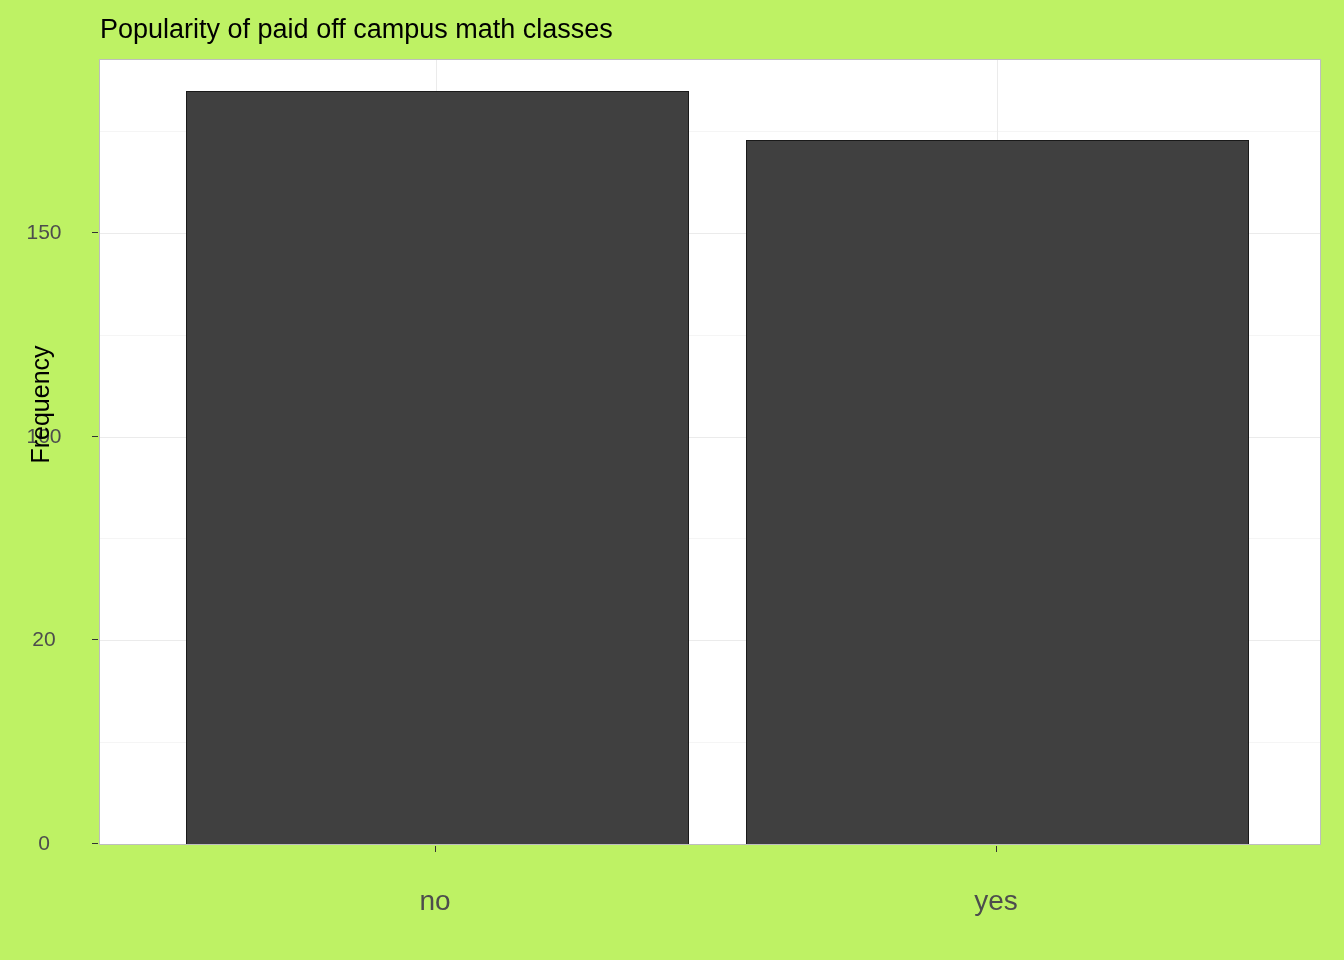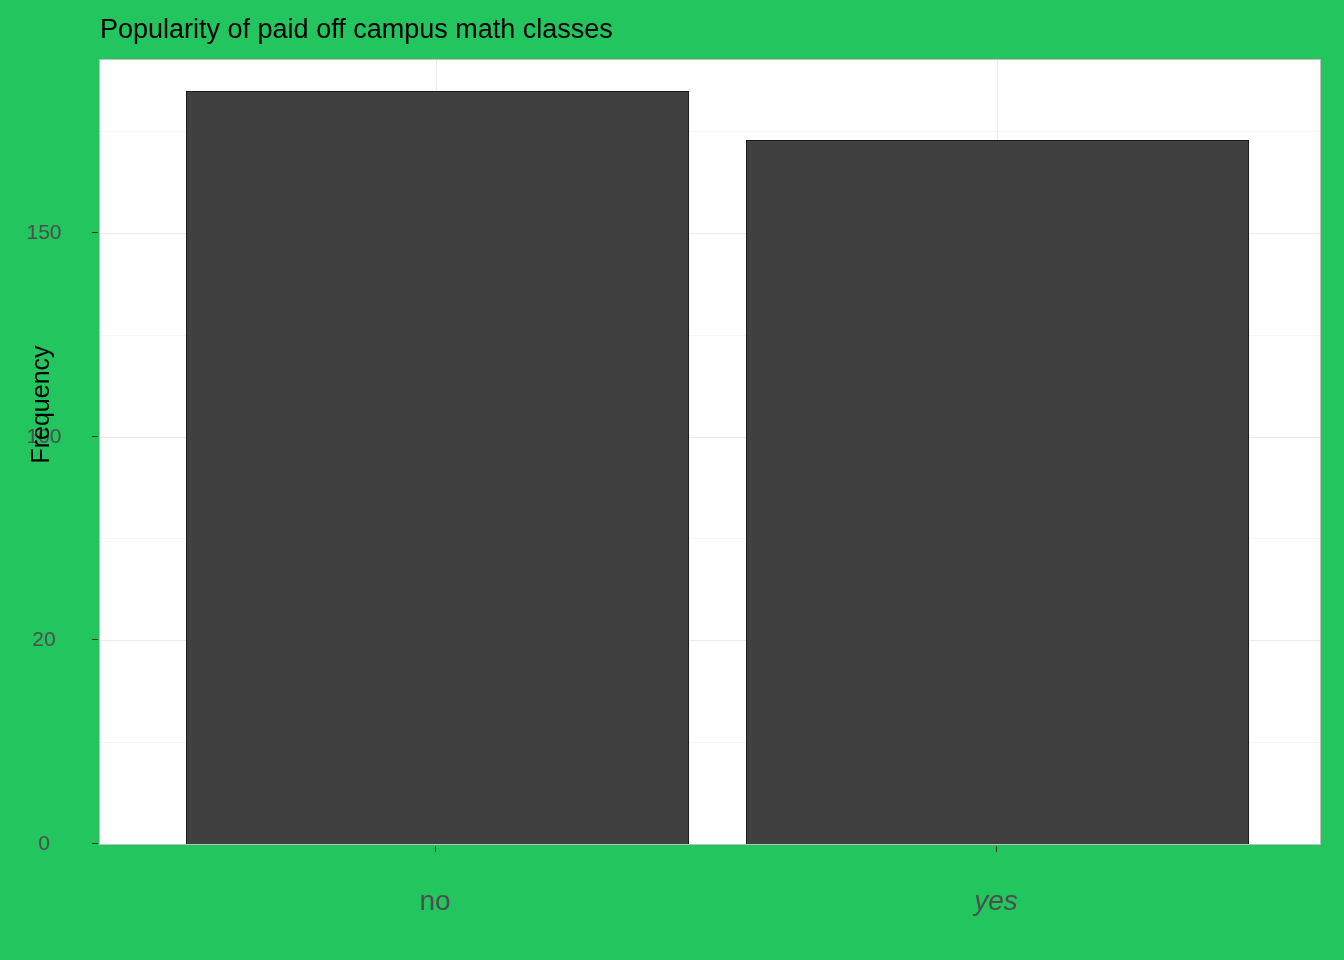--- a/index.html
+++ b/index.html
@@ -11,21 +11,21 @@
     width: 1344px;
     height: 960px;
     font-family: "Liberation Sans", sans-serif;
     color: #000000;
     overflow: hidden;
   }
   .figure {
     position: relative;
     width: 1344px;
     height: 960px;
-    background: #22c55e;
+    background: #bef264;
   }
   .chart-title {
     position: absolute;
     left: 100px;
     top: 14px;
     font-size: 27px;
     color: #000000;
     white-space: nowrap;
   }
   
@@ -150,17 +150,17 @@
 
   <div class="y-tick-label" style="top:843px; width:80px; left:4px;">0</div>
   <div class="y-tick-label" style="top:639px; width:80px; left:4px;">20</div>
   <div class="y-tick-label" style="top:436px; width:80px; left:4px;">100</div>
   <div class="y-tick-label" style="top:232px; width:80px; left:4px;">150</div>
 
   <div class="x-tick-mark" style="left:435px; top:846px;"></div>
   <div class="x-tick-mark" style="left:996px; top:846px;"></div>
 
   <div class="x-tick-label" style="left:435px; top:885px;">no</div>
-  <div class="x-tick-label" style="left:996px; top:885px;font-style:italic;">yes</div>
+  <div class="x-tick-label" style="left:996px; top:885px;">yes</div>
 
   <div class="y-axis-title">Frequency</div>
 
 </div>
 
 </body></html>

